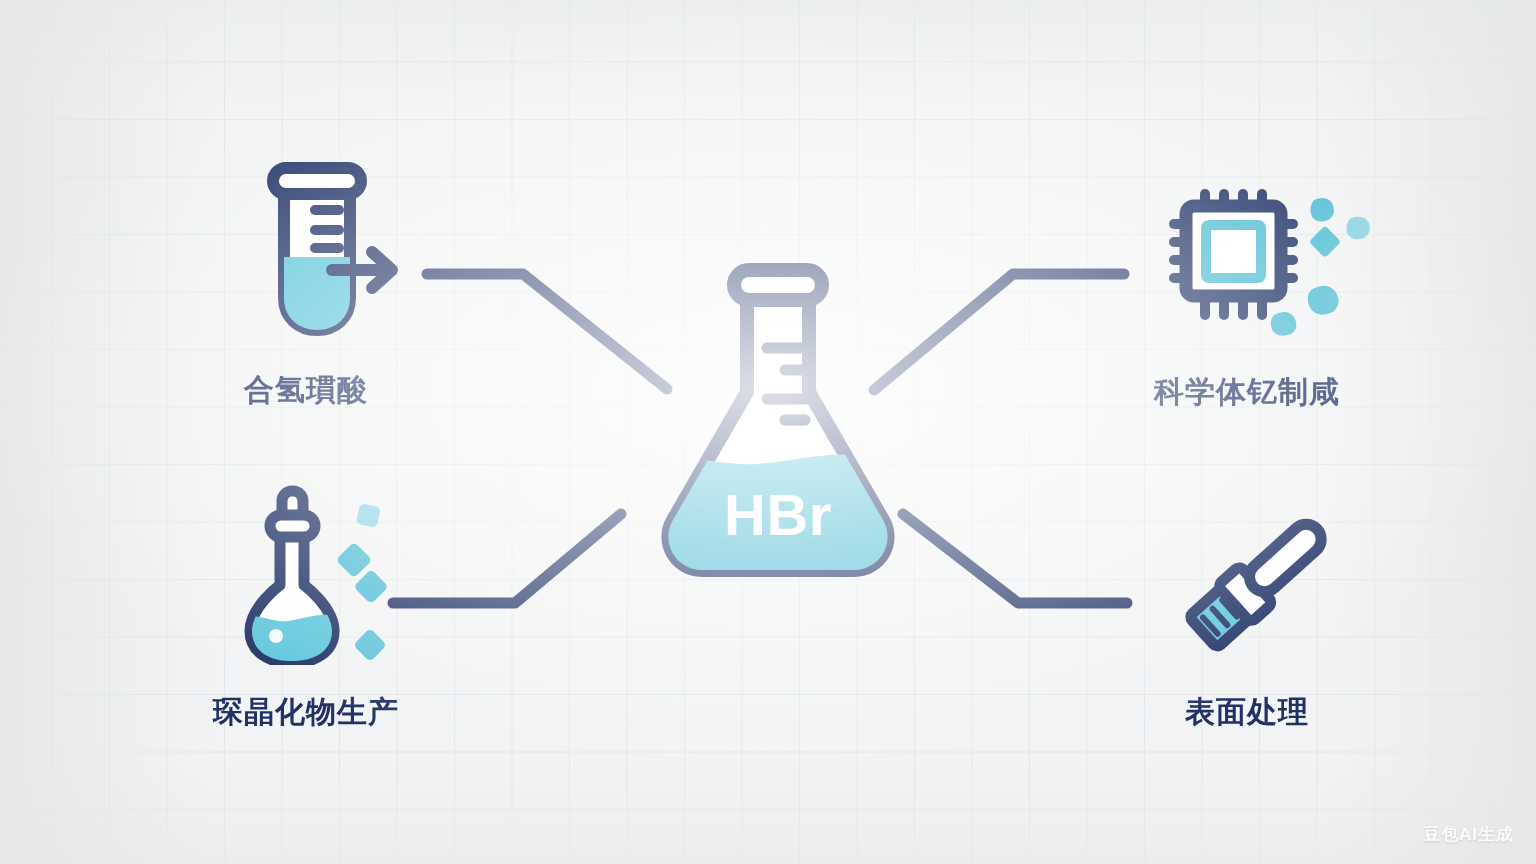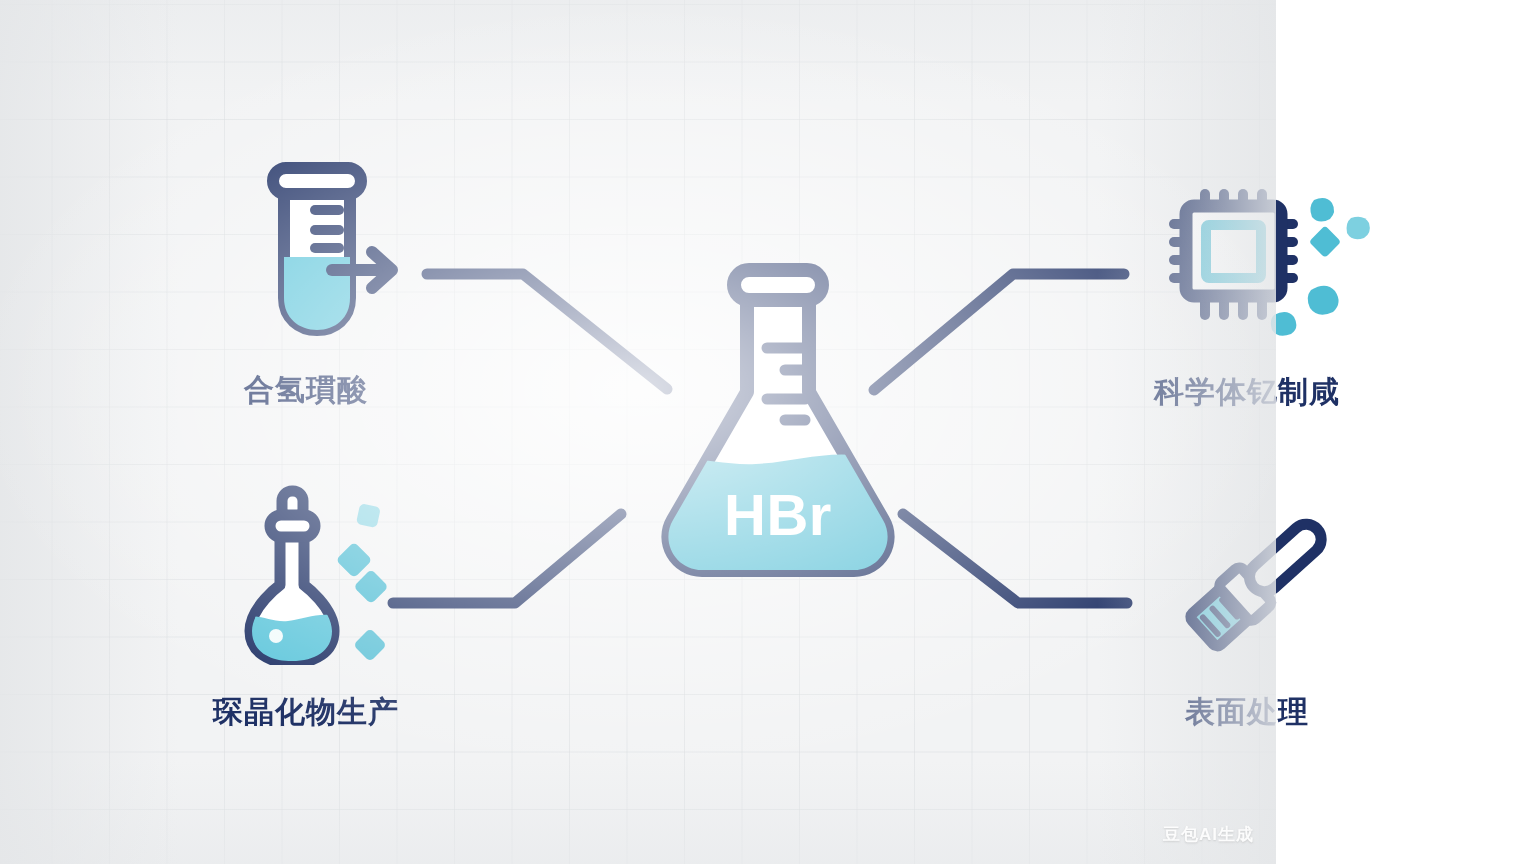--- a/index.html
+++ b/index.html
@@ -3,21 +3,21 @@
 <meta charset="utf-8">
 <style>
   * { margin:0; padding:0; box-sizing:border-box; }
   html, body {
     width:1536px; height:864px;
     overflow:hidden;
     font-family:"Liberation Sans","DejaVu Sans",sans-serif;
   }
   #stage {
     position:relative;
-    width:1276px; height:864px;
+    width:1536px; height:864px;
     background:#f2f3f4;
     background-image:
       linear-gradient(to right, rgba(218,221,224,0.55) 1px, transparent 1px),
       linear-gradient(to bottom, rgba(218,221,224,0.55) 1px, transparent 1px);
     background-size:57.5px 57.5px;
     background-position:-6px 4px;
   }
   
   #vignette {
     position:absolute; inset:0;

